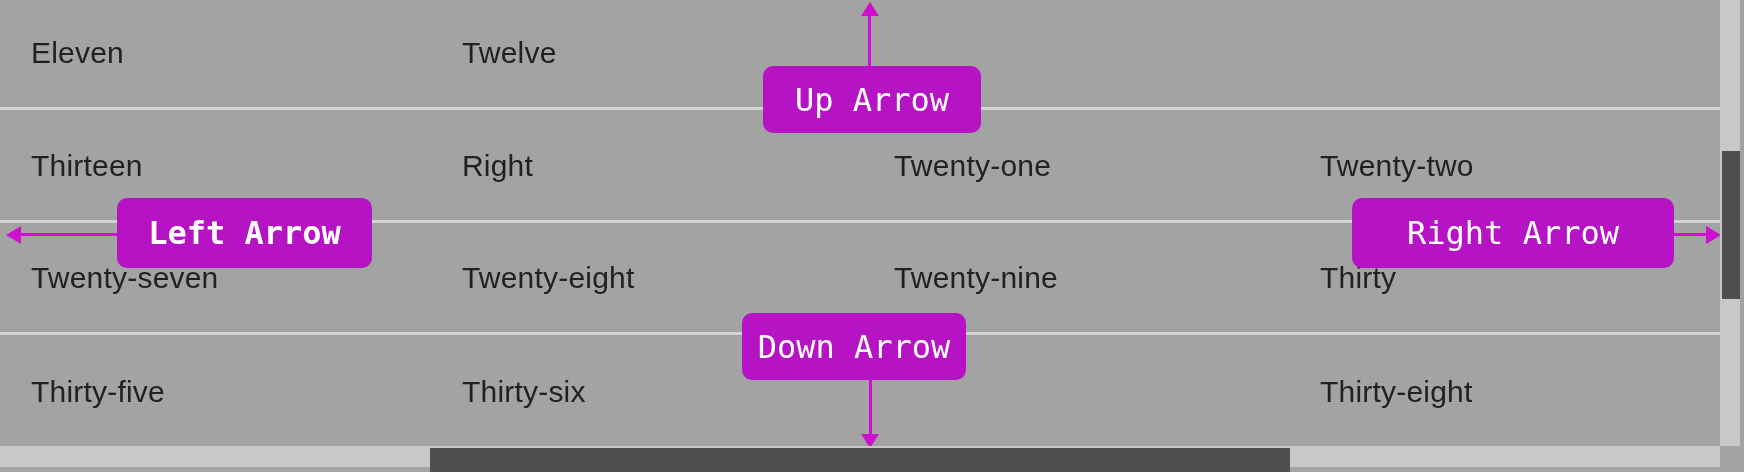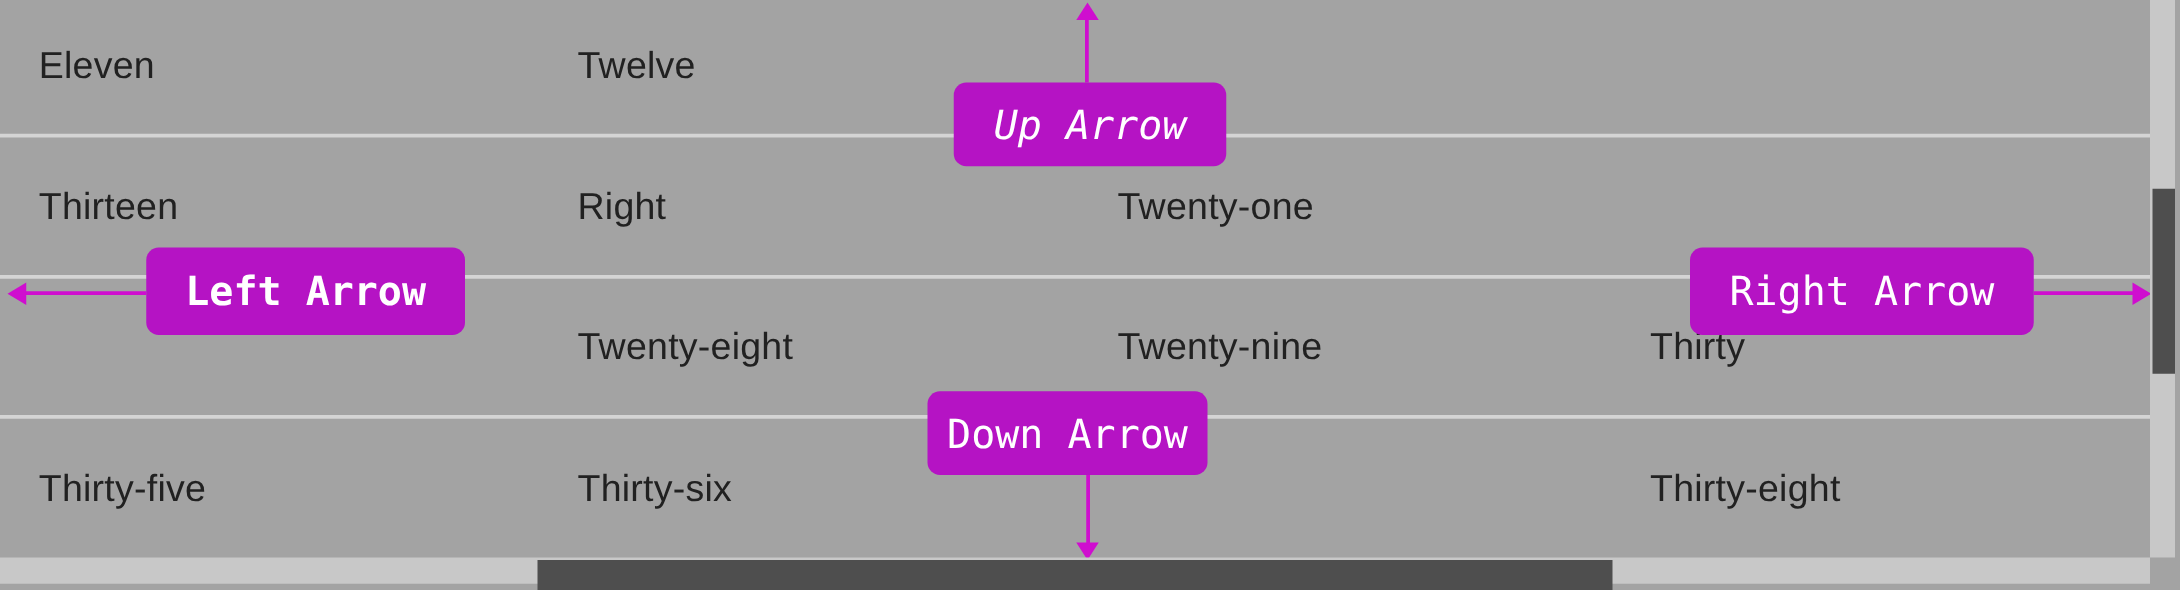--- a/index.html
+++ b/index.html
@@ -29,40 +29,42 @@
   <div class="rowline" style="top:107px;"></div>
   <div class="rowline" style="top:220px;"></div>
   <div class="rowline" style="top:332px;"></div>
 
   <span class="cell" style="left:31px;top:53px">Eleven</span>
   <span class="cell" style="left:462px;top:53px">Twelve</span>
 
   <span class="cell" style="left:31px;top:166px">Thirteen</span>
   <span class="cell" style="left:462px;top:166px">Right</span>
   <span class="cell" style="left:894px;top:166px">Twenty-one</span>
+  <span class="cell" style="left:1320px;top:166px">Twenty-two</span>
 
+  <span class="cell" style="left:31px;top:278px">Twenty-seven</span>
   <span class="cell" style="left:462px;top:278px">Twenty-eight</span>
   <span class="cell" style="left:894px;top:278px">Twenty-nine</span>
   <span class="cell" style="left:1320px;top:278px">Thirty</span>
 
   <span class="cell" style="left:31px;top:392px">Thirty-five</span>
   <span class="cell" style="left:462px;top:392px">Thirty-six</span>
   <span class="cell" style="left:1320px;top:392px">Thirty-eight</span>
 
   <div class="arrow-line" style="left:868px;top:16px;width:3px;height:50px;"></div>
   <div class="arrow-head head-up" style="left:861px;top:2px;"></div>
-  <div class="anno-btn" style="left:763px;top:66px;width:218px;height:67px;font-style:italic;">Up Arrow</div>
+  <div class="anno-btn" style="left:763px;top:66px;width:218px;height:67px;">Up Arrow</div>
 
   <div class="arrow-line" style="left:20px;top:233px;width:97px;height:3px;"></div>
   <div class="arrow-head head-left" style="left:6px;top:226px;"></div>
   <div class="anno-btn" style="left:117px;top:198px;width:255px;height:70px;font-weight:bold;">Left Arrow</div>
 
   <div class="arrow-line" style="left:1627px;top:233px;width:80px;height:3px;"></div>
   <div class="arrow-head head-right" style="left:1706px;top:226px;"></div>
-  <div class="anno-btn" style="left:1352px;top:198px;width:275px;height:70px;">Right Arrow</div>
+  <div class="anno-btn" style="left:1352px;top:198px;width:322px;height:70px;">Right Arrow</div>
 
   <div class="arrow-line" style="left:869px;top:380px;width:3px;height:55px;"></div>
   <div class="arrow-head head-down" style="left:861px;top:434px;"></div>
   <div class="anno-btn" style="left:742px;top:313px;width:224px;height:67px;">Down Arrow</div>
 
   <div class="sb-track" style="left:1720px;top:0;width:20px;height:446px;"></div>
   <div class="sb-thumb" style="left:1722px;top:151px;width:18px;height:148px;"></div>
 
   <div class="sb-track" style="left:0;top:446px;width:1720px;height:21px;"></div>
   <div class="sb-thumb" style="left:430px;top:448px;width:860px;height:24px;"></div>

